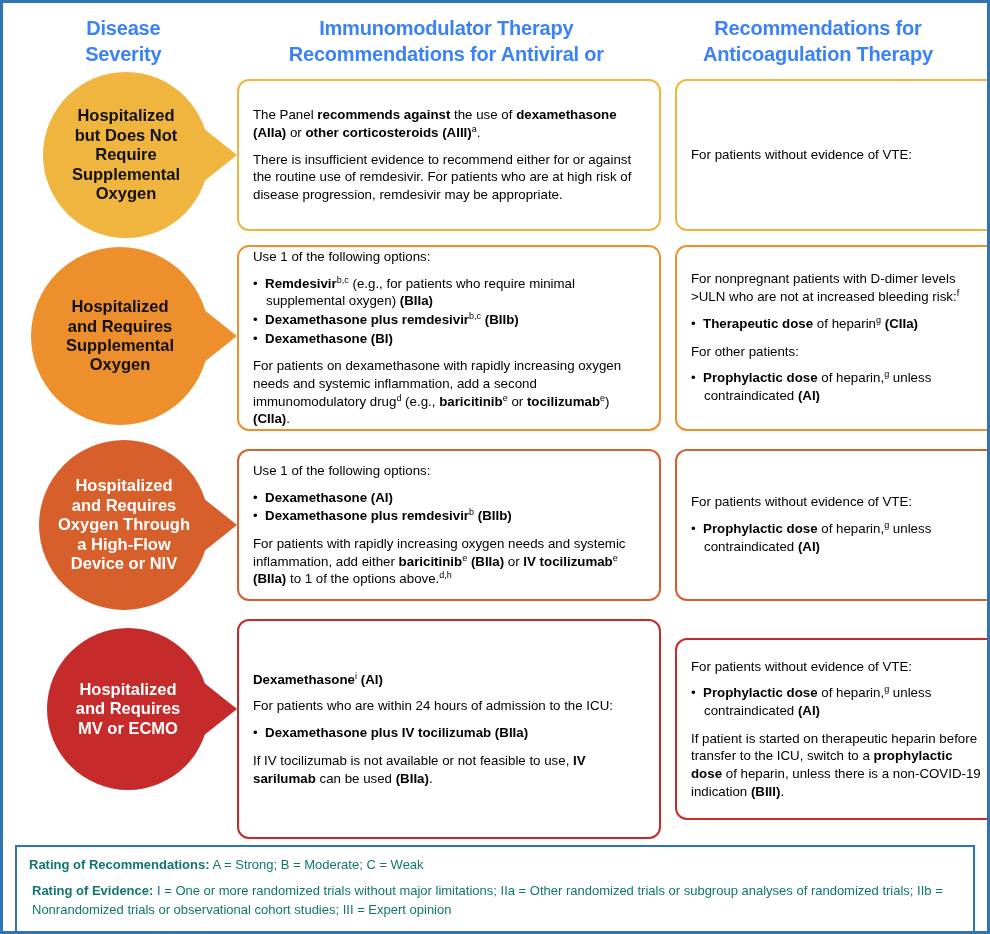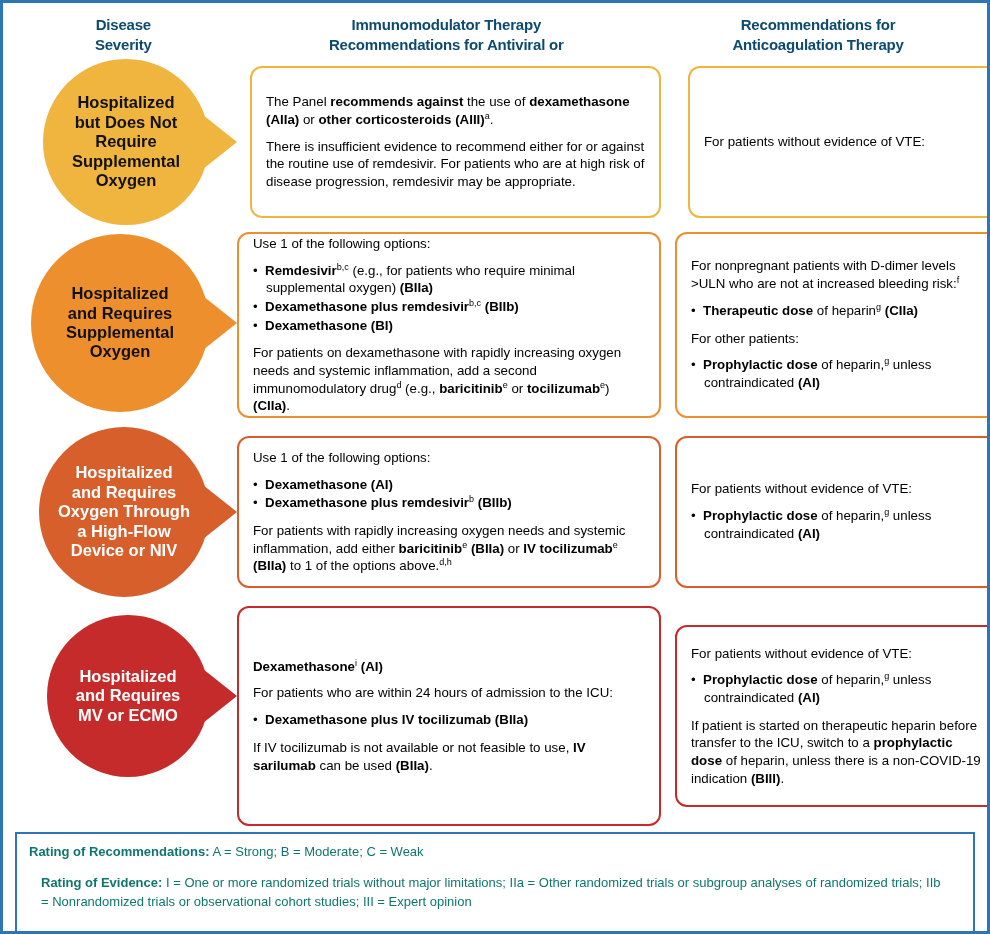--- a/index.html
+++ b/index.html
@@ -20,22 +20,22 @@
 
   
   .header{
     display:flex;
     padding:12px 8px 4px 8px;
     box-sizing:border-box;
   }
   .head-col{
     text-align:center;
     font-weight:bold;
-    color:#0c4a6e;
-    font-size:15px;
+    color:#3b82f6;
+    font-size:20px;
     line-height:1.3;
     letter-spacing:-0.2px;
   }
   .head-col.c1{width:226px;}
   .head-col.c2{width:424px;}
   .head-col.c3{width:324px;}
 
   
   .row{
     display:flex;
@@ -106,21 +106,21 @@
   }
   .tbox li:before{content:"\2022\00a0\00a0";}
   b{font-weight:bold;}
   sup{font-size:0.68em;vertical-align:super;line-height:0;}
 
   
   .r1 .circle{width:166px;height:166px;background:#F0B53E;color:#111;font-size:16.5px;}
   .r1 .arrow{border-left:34px solid #F0B53E;}
   .r1 .tbox{border-color:#F0B53E;}
   .r1 .sev-cell{height:168px;}
-  .r1 .boxcol .tbox, .r1 .boxcol3 .tbox{height:152px;margin-left:13px;}
+  .r1 .boxcol .tbox, .r1 .boxcol3 .tbox{height:152px;}
   .r1 .boxcol{align-items:center;}
   .r1 .boxcol3{align-items:center;}
 
   .r2 .circle{width:178px;height:178px;background:#EE8F2E;color:#111;font-size:16.5px;}
   .r2 .arrow{border-left:34px solid #EE8F2E;}
   .r2 .tbox{border-color:#EE8F2E;}
   .r2 .sev-cell{height:182px;}
   .r2 .boxcol .tbox{height:186px;}
   .r2 .boxcol3 .tbox{height:186px;}
   .r2 .boxcol, .r2 .boxcol3{align-items:center;}
@@ -148,21 +148,21 @@
     margin:6px 12px 10px 12px;
     border:2px solid #2E75B6;
     background:#ffffff;
     padding:9px 12px 10px 12px;
     font-size:13px;
     line-height:1.45;
     color:#0f766e;
     box-sizing:border-box;
   }
   .footer p{margin:0 0 7px 0;}
-  .footer p:last-child{margin:12px;}
+  .footer p:last-child{margin:3px;}
 </style>
 </head>
 <body>
 
 <div id="page">
 
   <div class="header">
     <div class="head-col c1">
       <div>Disease</div>
       <div>Severity</div>

